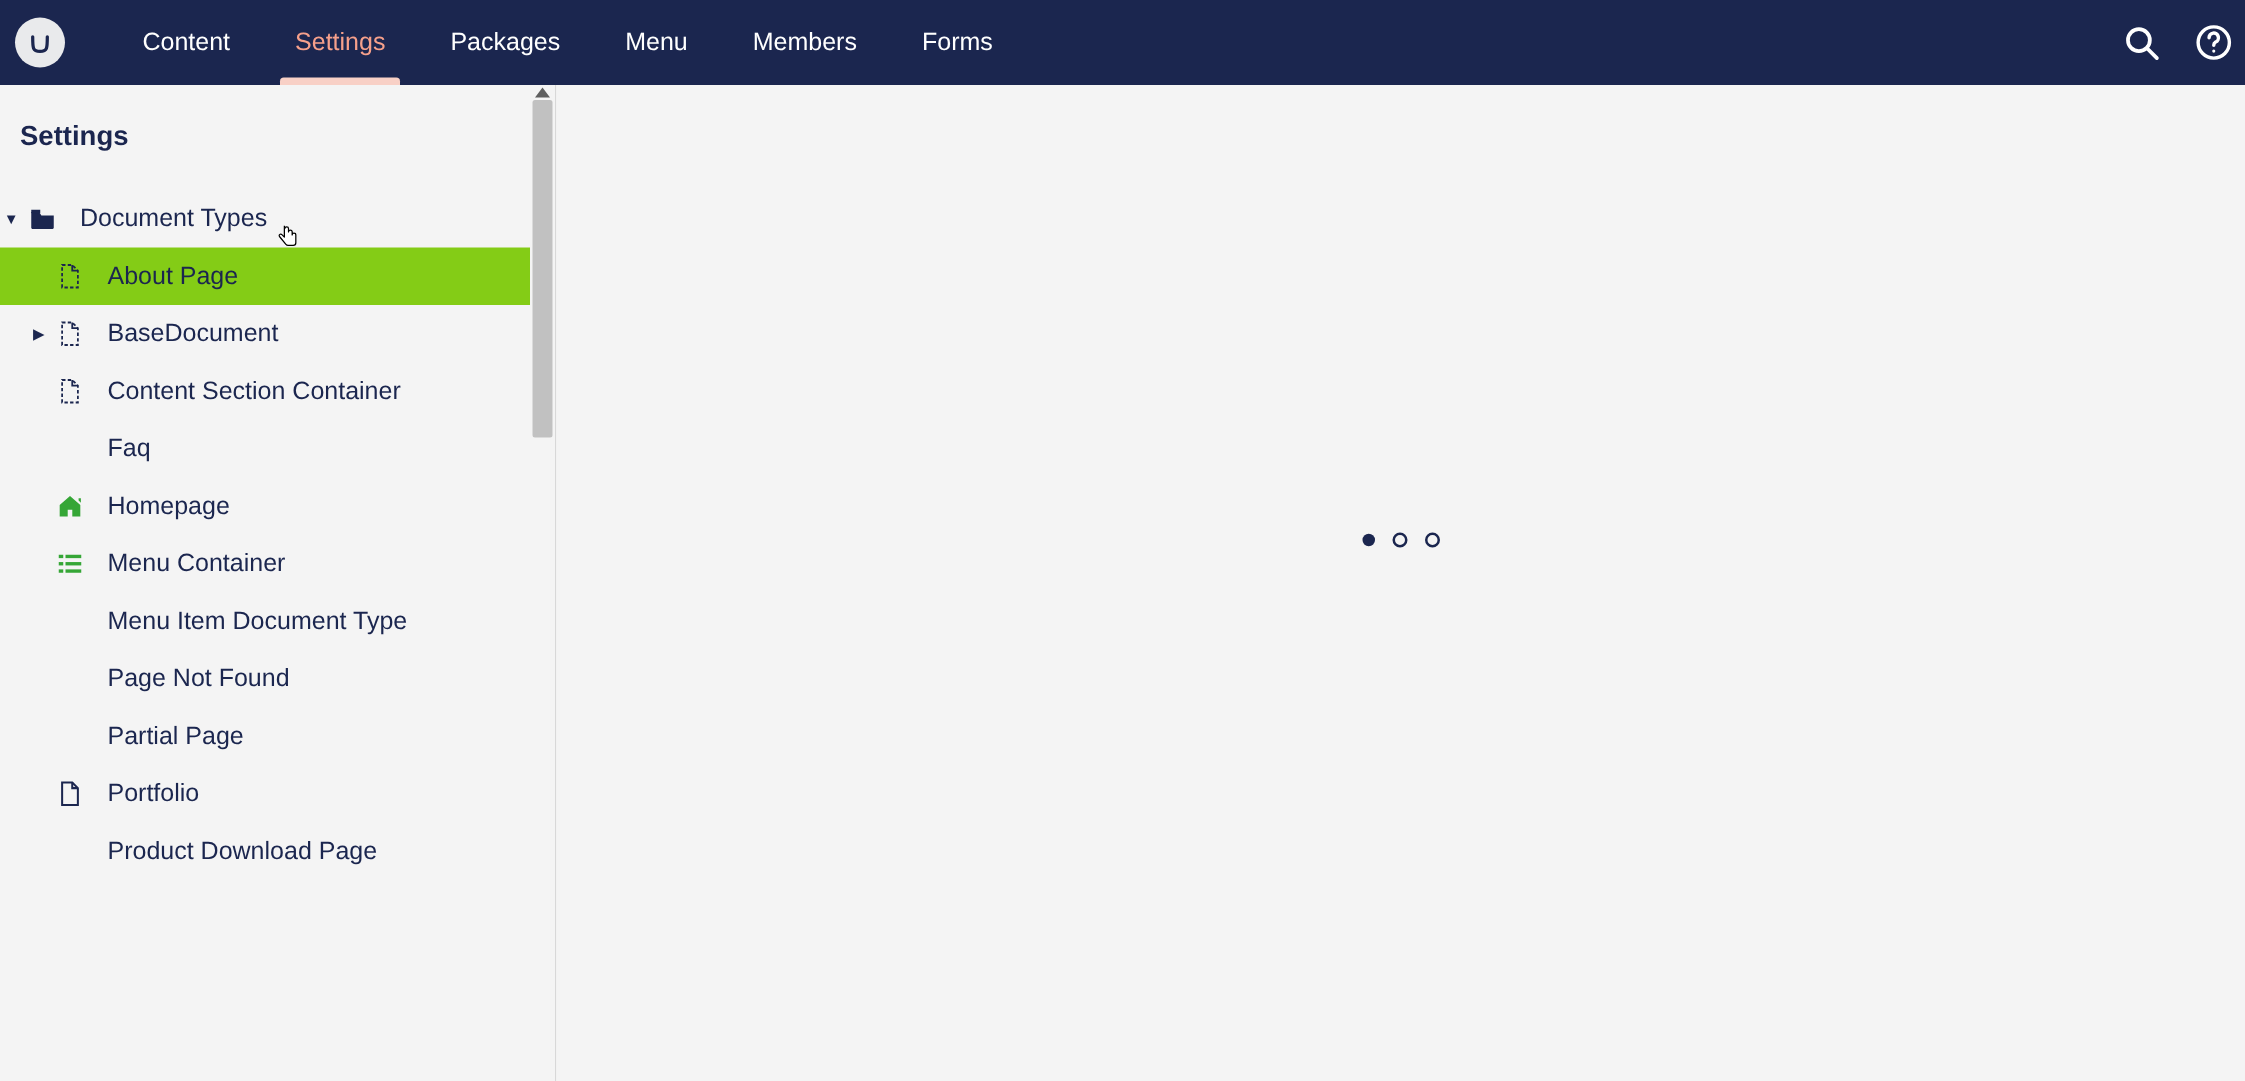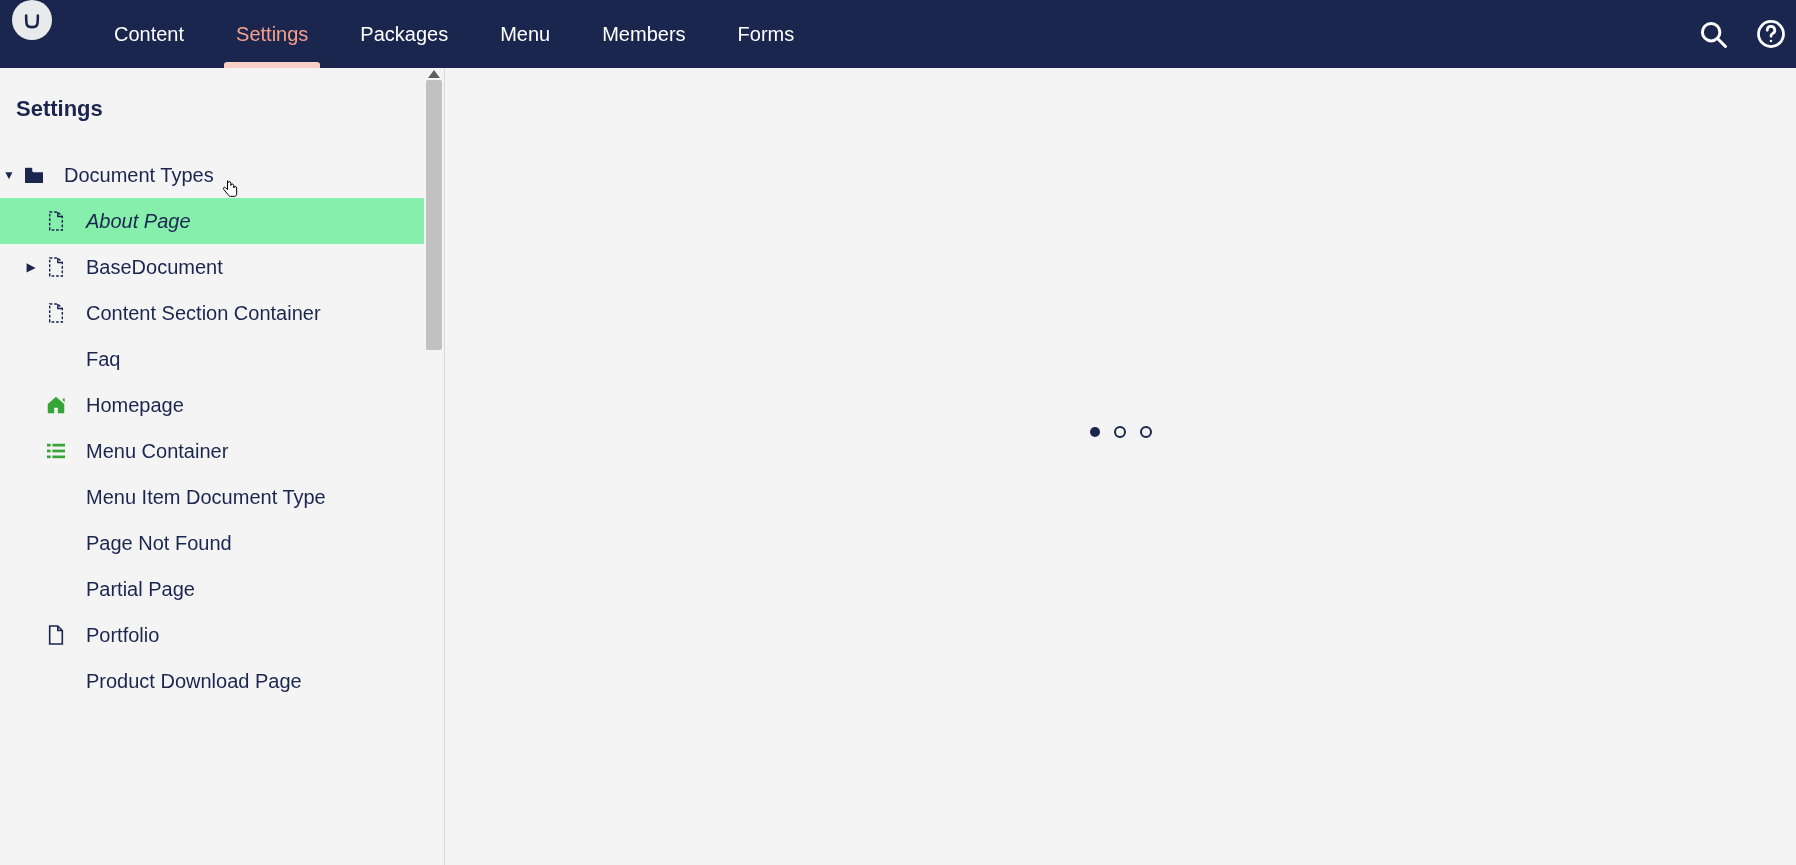--- a/index.html
+++ b/index.html
@@ -4,20 +4,21 @@
 <style>
   * { box-sizing: border-box; margin: 0; padding: 0; }
   html, body { height: 100%; font-family: "Segoe UI", "Helvetica Neue", Arial, sans-serif; background: #f4f4f4; overflow: hidden; }
   .app { width: 1796px; height: 865px; position: relative; background: #f4f4f4; }
 
   
   .topbar {
     height: 68px;
     background: #1b264f;
     display: flex;
+    align-items: center;
     padding-left: 12px;
     position: relative;
   }
   .logo-circle {
     width: 40px; height: 40px; border-radius: 50%; background: #e9eaec;
     display: flex; align-items: center; justify-content: center;
     margin-right: 36px;
   }
   .logo-circle svg { width: 26px; height: 26px; }
   .topnav { display: flex; align-items: stretch; height: 100%; }
@@ -68,21 +69,21 @@
     padding: 28px 0 30px 16px;
   }
   .tree { font-size: 20px; color: #1b264f; }
   .tree-row {
     display: flex;
     align-items: center;
     height: 46px;
     padding-left: 0;
     cursor: pointer;
   }
-  .tree-row.selected { background: #86efac; font-style: italic; }
+  .tree-row.selected { background: #84cc16; }
   .tree-row .expander {
     width: 18px; text-align: center; font-size: 12px; color: #1b264f; margin-left: 0;
   }
   .tree-row .expander.placeholder { visibility: hidden; }
   .tree-row .iconcell {
     width: 28px; display: flex; align-items: center; justify-content: center;
     margin-left: 2px; margin-right: 16px;
   }
   .tree-row .label { white-space: nowrap; }
   .indent-1 { padding-left: 0px; }

